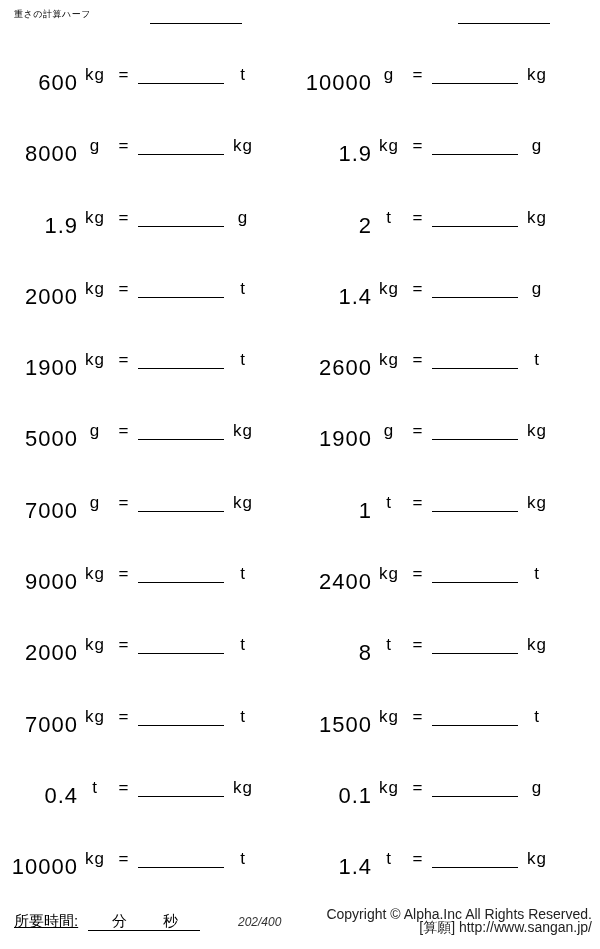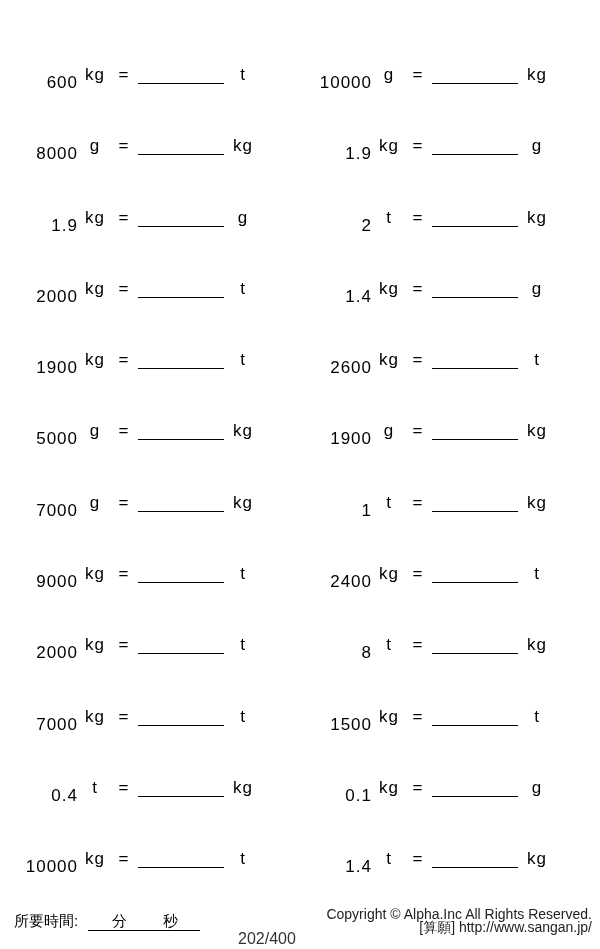--- a/index.html
+++ b/index.html
@@ -66,21 +66,21 @@
     font-size: 19px;
     letter-spacing: 1px;
   }
   .prob.left  { left: 6px;  width: 290px; }
   .prob.right { left: 300px; width: 292px; }
 
   .num {
     display: inline-block;
     text-align: right;
     width: 72px;
-    font-size: 17px;
+    font-size: 22px;
     margin-top: 16px;
   }
   .unit {
     display: inline-block;
     text-align: center;
     width: 34px;
     font-size: 17px;
   }
   .eq {
     display: inline-block;
@@ -109,20 +109,21 @@
     top: 908px;
     width: 600px;
     height: 40px;
   }
   .time-label {
     position: absolute;
     left: 14px;
     top: 4px;
     font-size: 15px;
     white-space: nowrap;
+    text-decoration: underline;
   }
   .time-line {
     position: absolute;
     left: 88px;
     top: 22px;
     width: 112px;
     border-bottom: 1px solid #000;
   }
   .time-min {
     position: absolute;
@@ -132,39 +133,45 @@
   }
   .time-sec {
     position: absolute;
     left: 163px;
     top: 4px;
     font-size: 15px;
   }
   .page-no {
     position: absolute;
     left: 238px;
-    top: 22px;
-    font-size: 16px;
+    top: 7px;
+    font-size: 12px;
     color: #333;
+    font-style: italic;
   }
   .copyright {
     position: absolute;
     right: 8px;
     top: 0px;
     text-align: right;
     font-size: 14px;
     color: #222;
     line-height: 13px;
   }
 </style>
 </head>
 <body>
 
 <div class="sheet">
 
+  <div class="header">
+    <div class="header-title">重さの計算ハーフ</div>
+    <div class="header-line one"></div>
+    <div class="header-line two"></div>
+  </div>
 
   <div class="grid">
 
     <div class="row">
       <div class="prob left">
         <span class="num">600</span>
         <span class="unit">kg</span>
         <span class="eq">=</span>
         <span class="blank"></span>
         <span class="ansunit">t</span>

